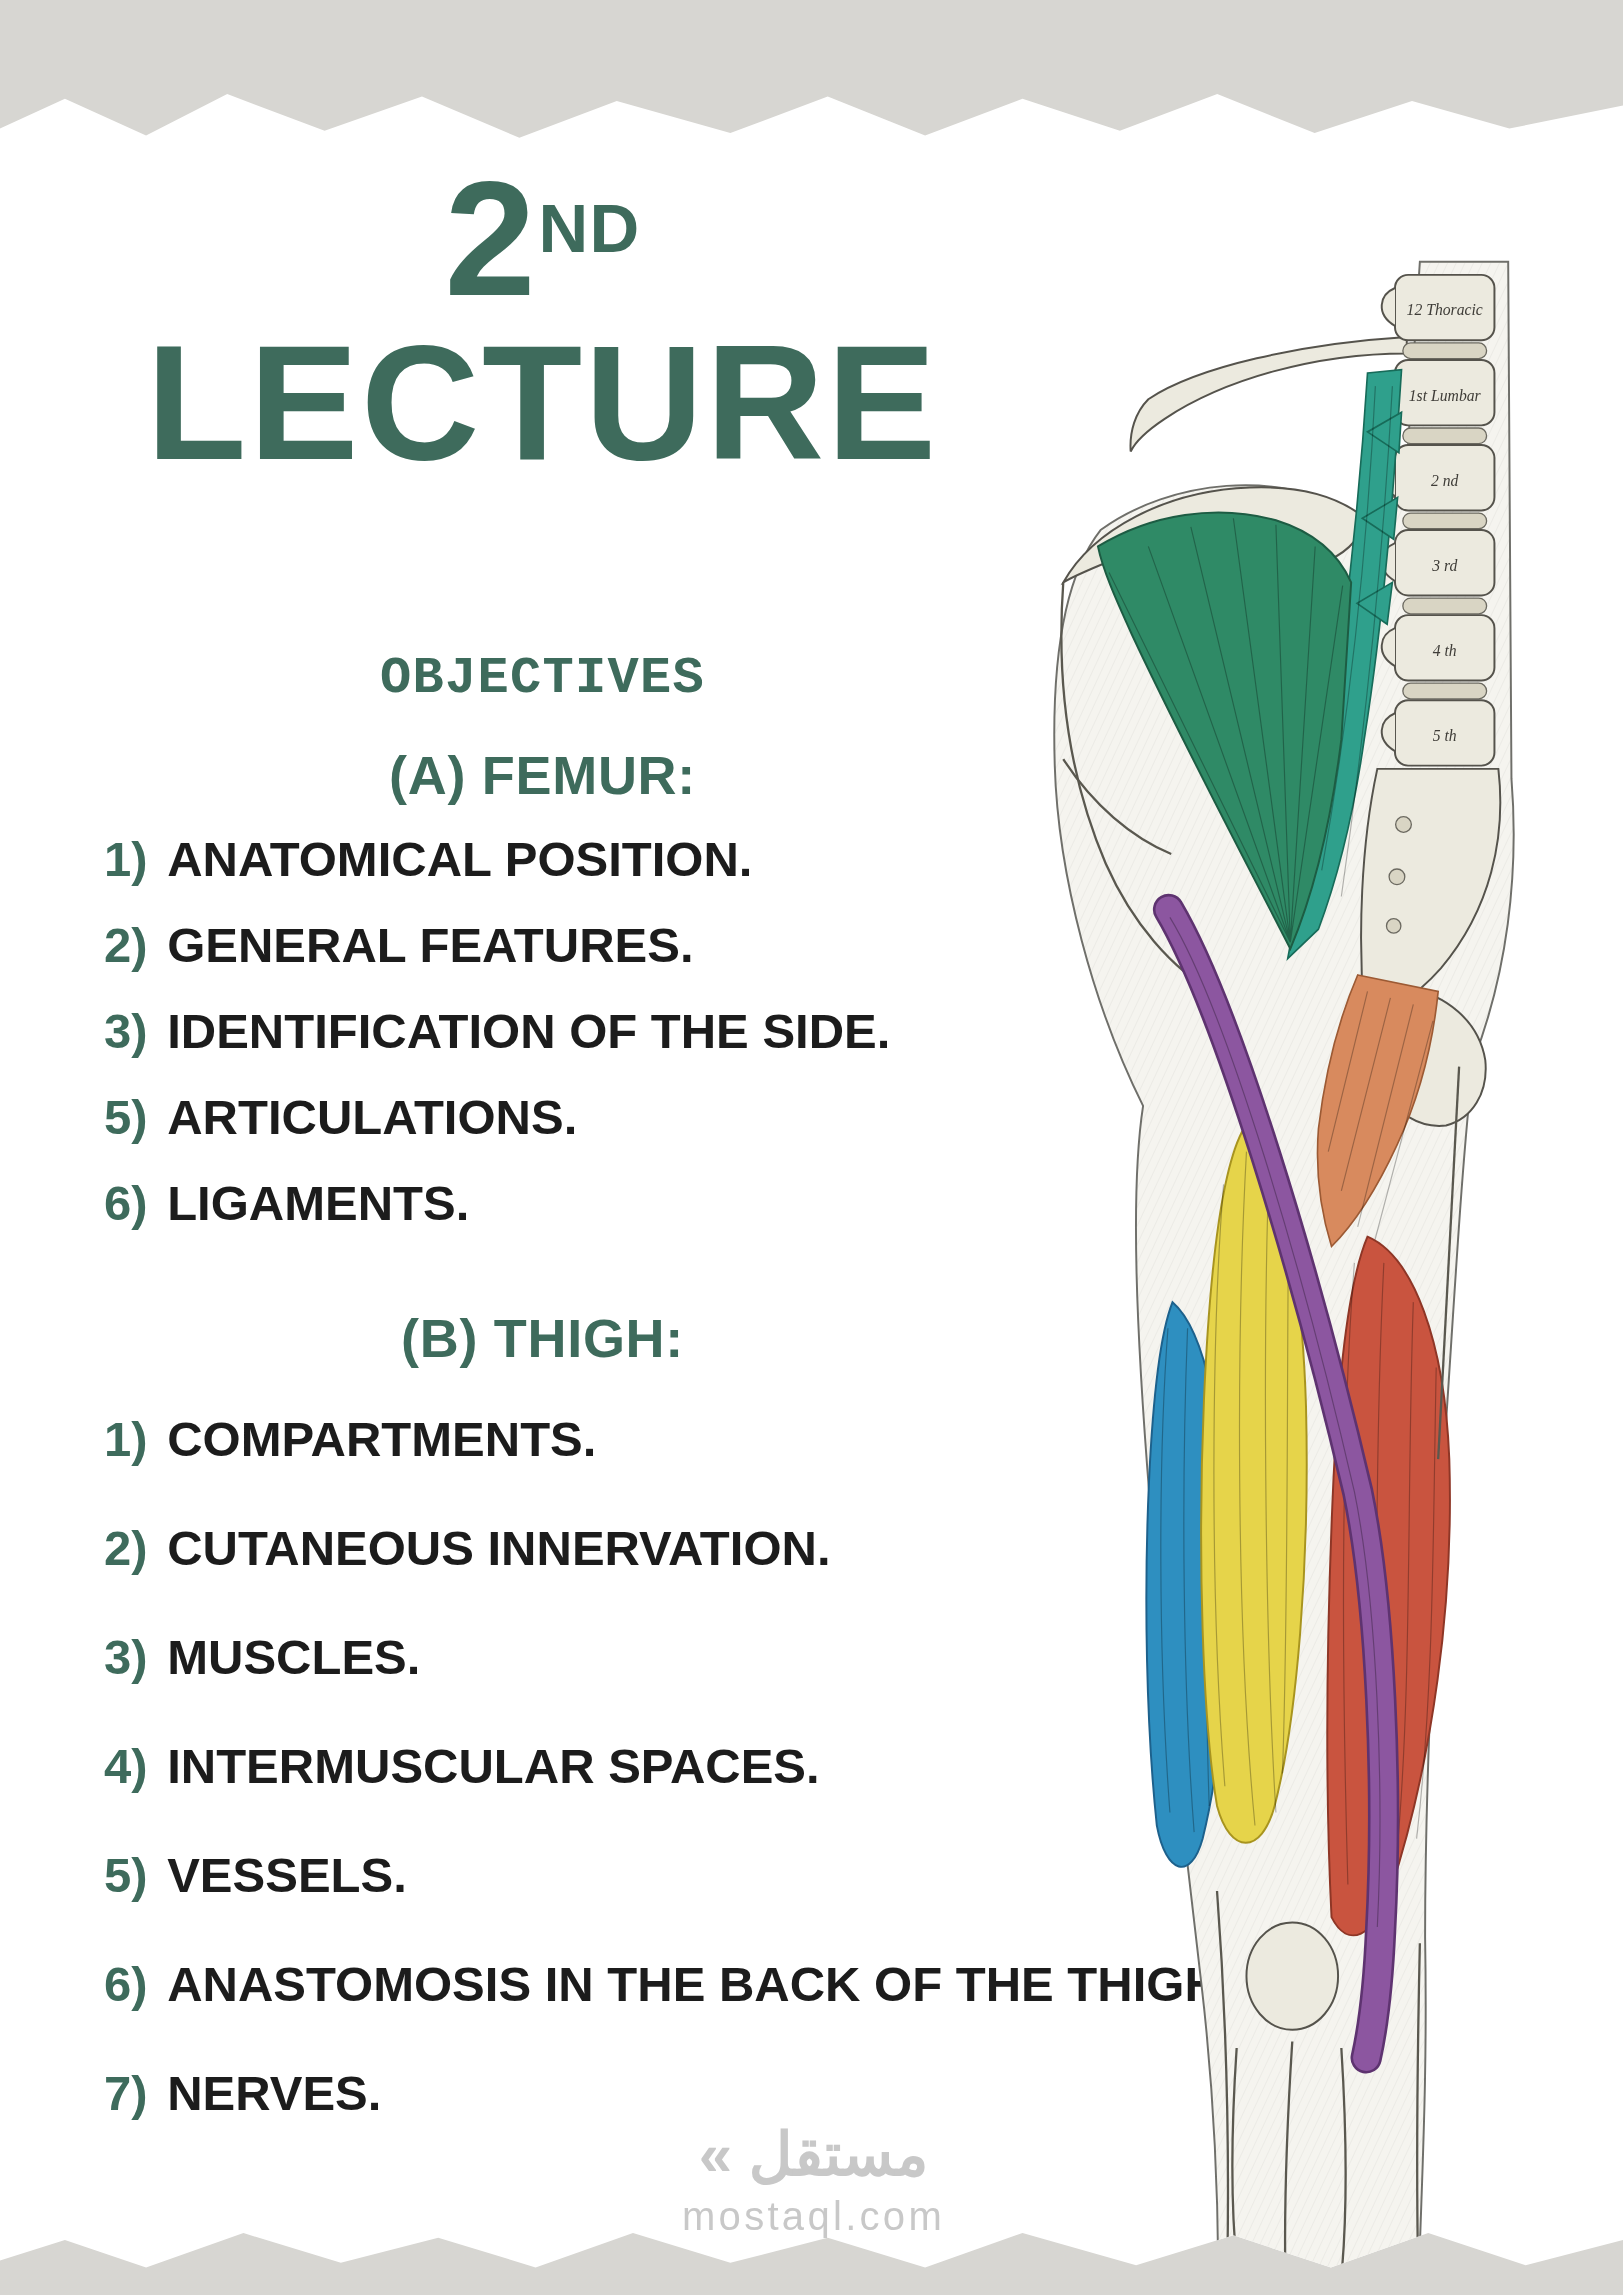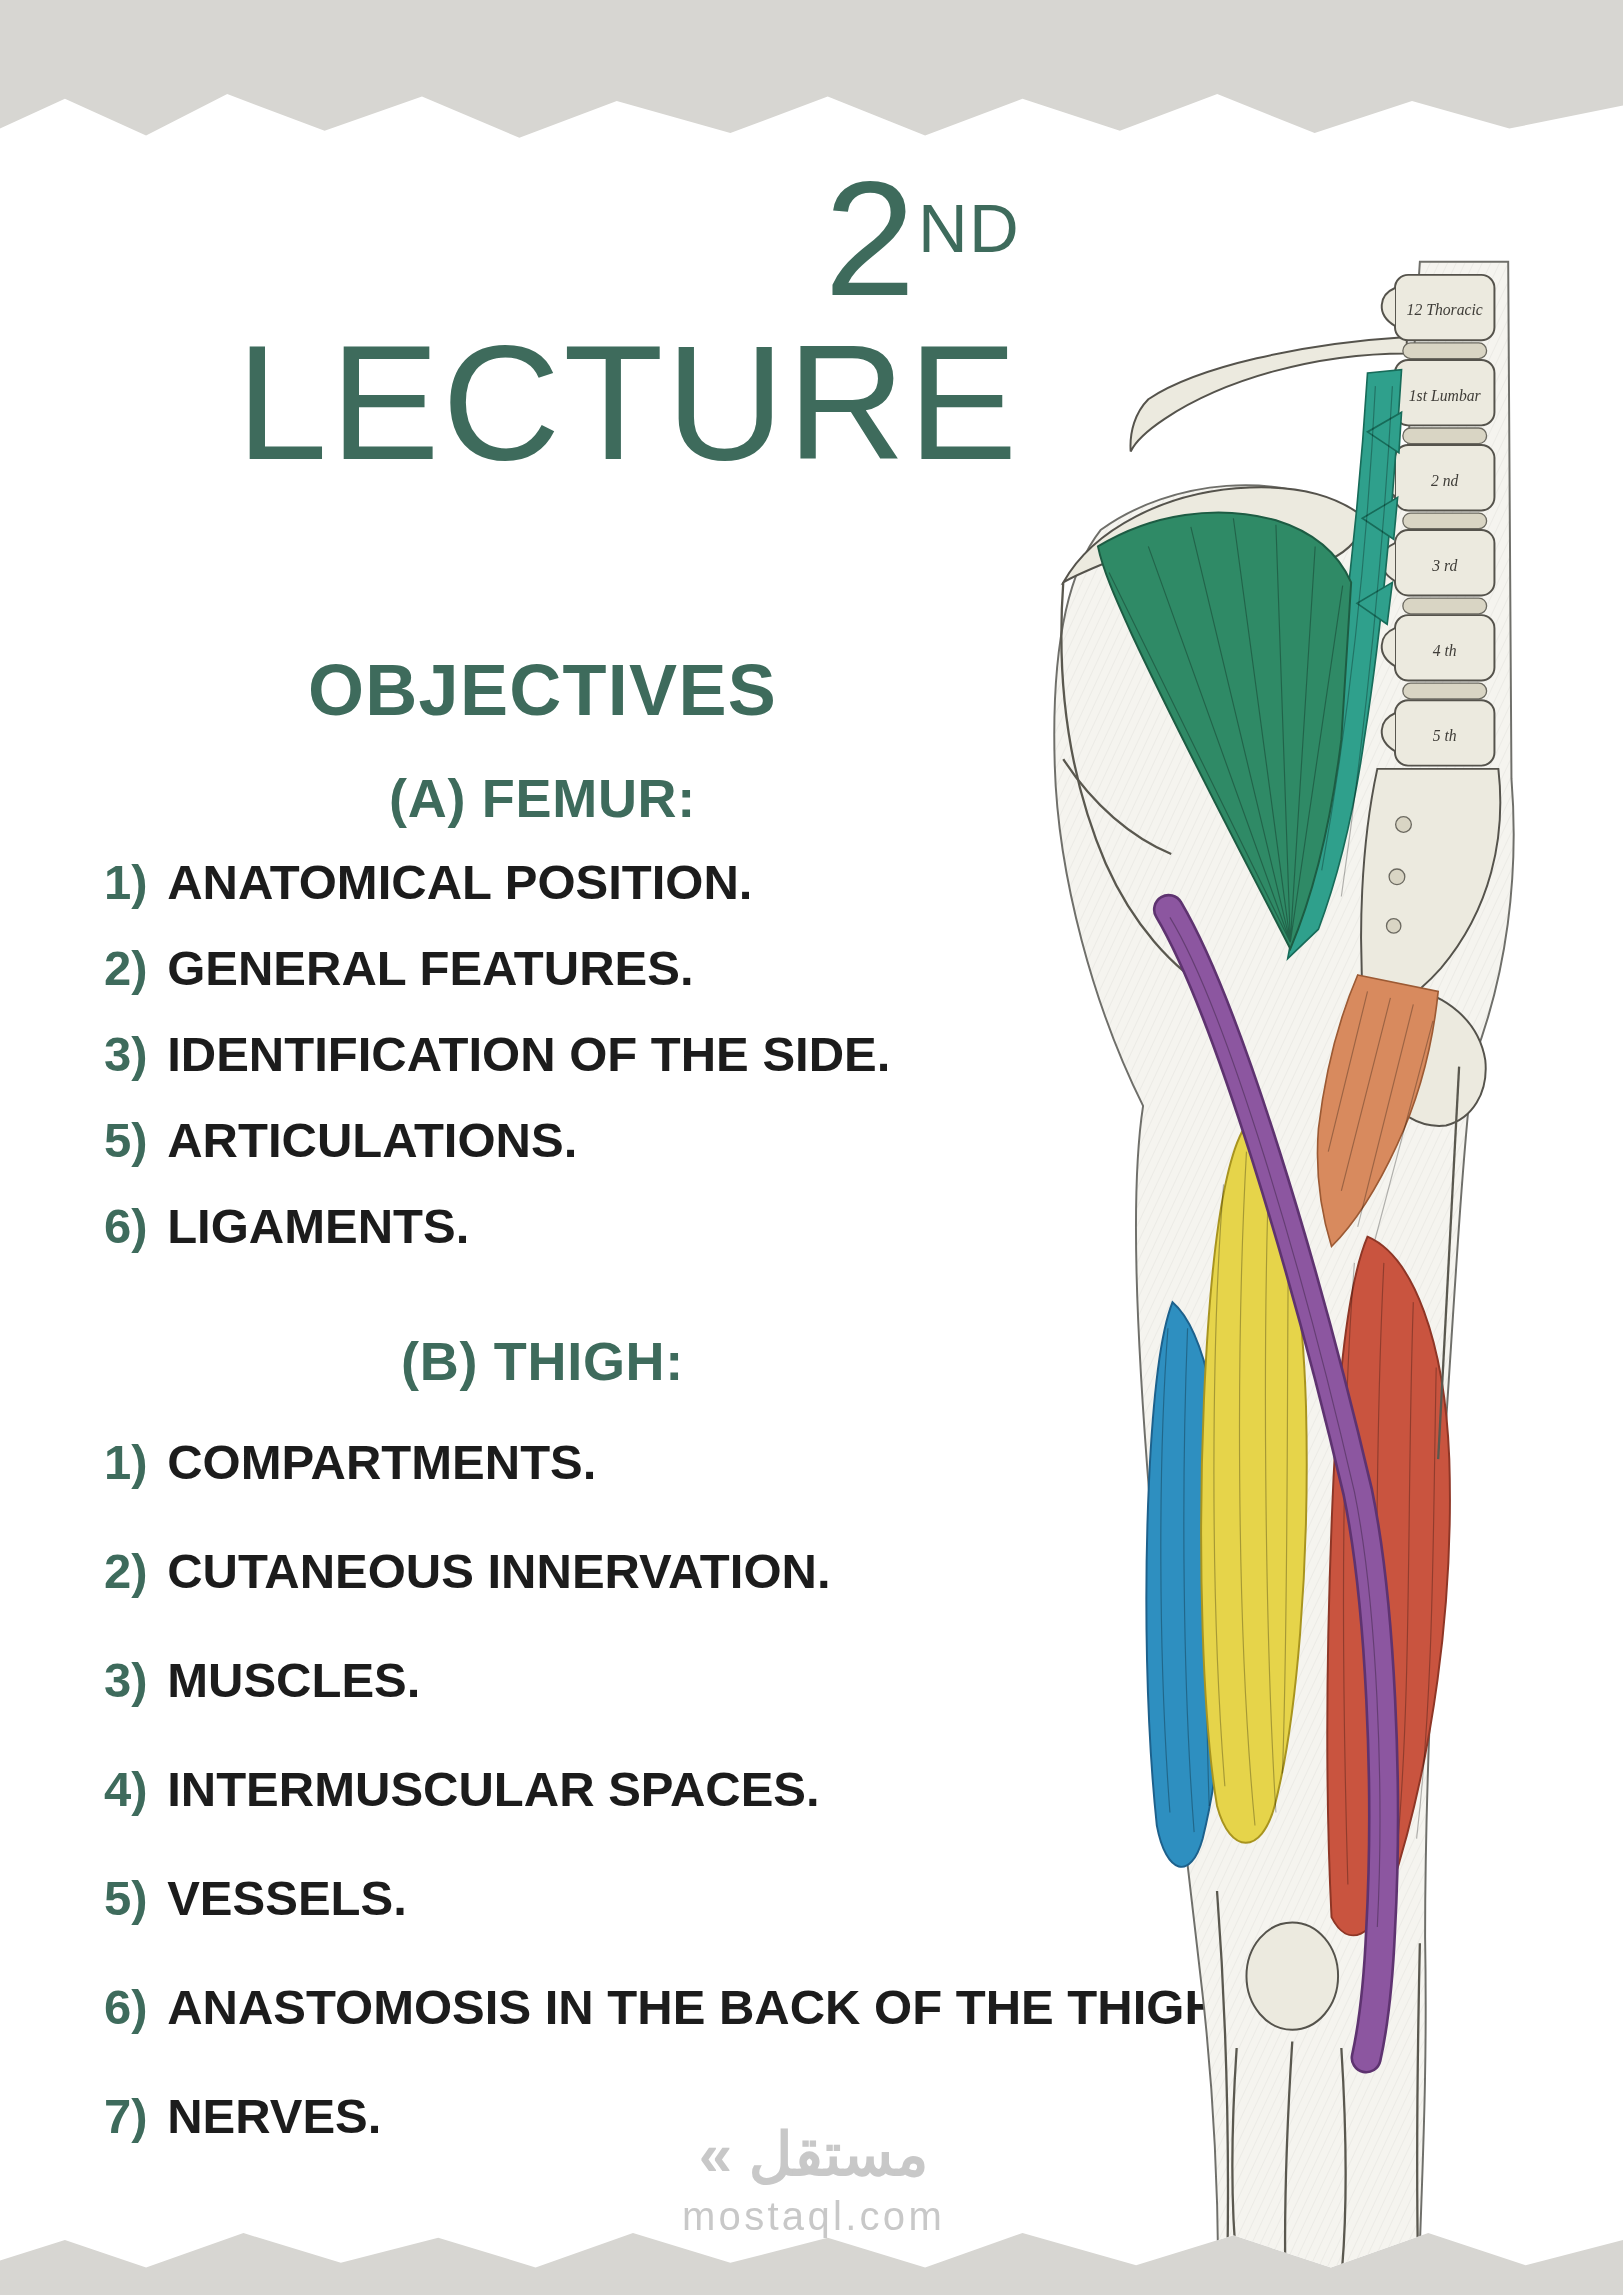--- a/index.html
+++ b/index.html
@@ -41,43 +41,43 @@
     position:absolute;
     left:65px; top:157px;
     width:955px;
     text-align:center;
     color:var(--text-black);
   }
   .title{
     margin:0;
     font-size:164px;
     line-height:1.0;
-    font-weight:normal;
+    font-weight:bold;
     color:var(--teal);
     letter-spacing:2.6px;
-    text-align:right;
   }
   .title .ordinal{
     font-size:0.42em;
     vertical-align:0.62em;
     letter-spacing:1.3px;
   }
   .subtitle{
     margin-top:49px;
     font-size:43px;
     font-weight:bold;
     line-height:1.5;
     letter-spacing:0.7px;
   }
   .objectives-heading{
     margin-top:164px;
-    font-size:72px;
+    font-size:52px;
     font-weight:bold;
     color:var(--teal);
     letter-spacing:1.3px;
+    font-family:Liberation Mono, monospace;
   }
   .section-heading{
     margin-top:36px;
     font-size:54px;
     font-weight:bold;
     color:var(--teal);
     letter-spacing:0.7px;
   }
   .section-heading.b{ margin-top:79px; }
   ul.obj-list{

